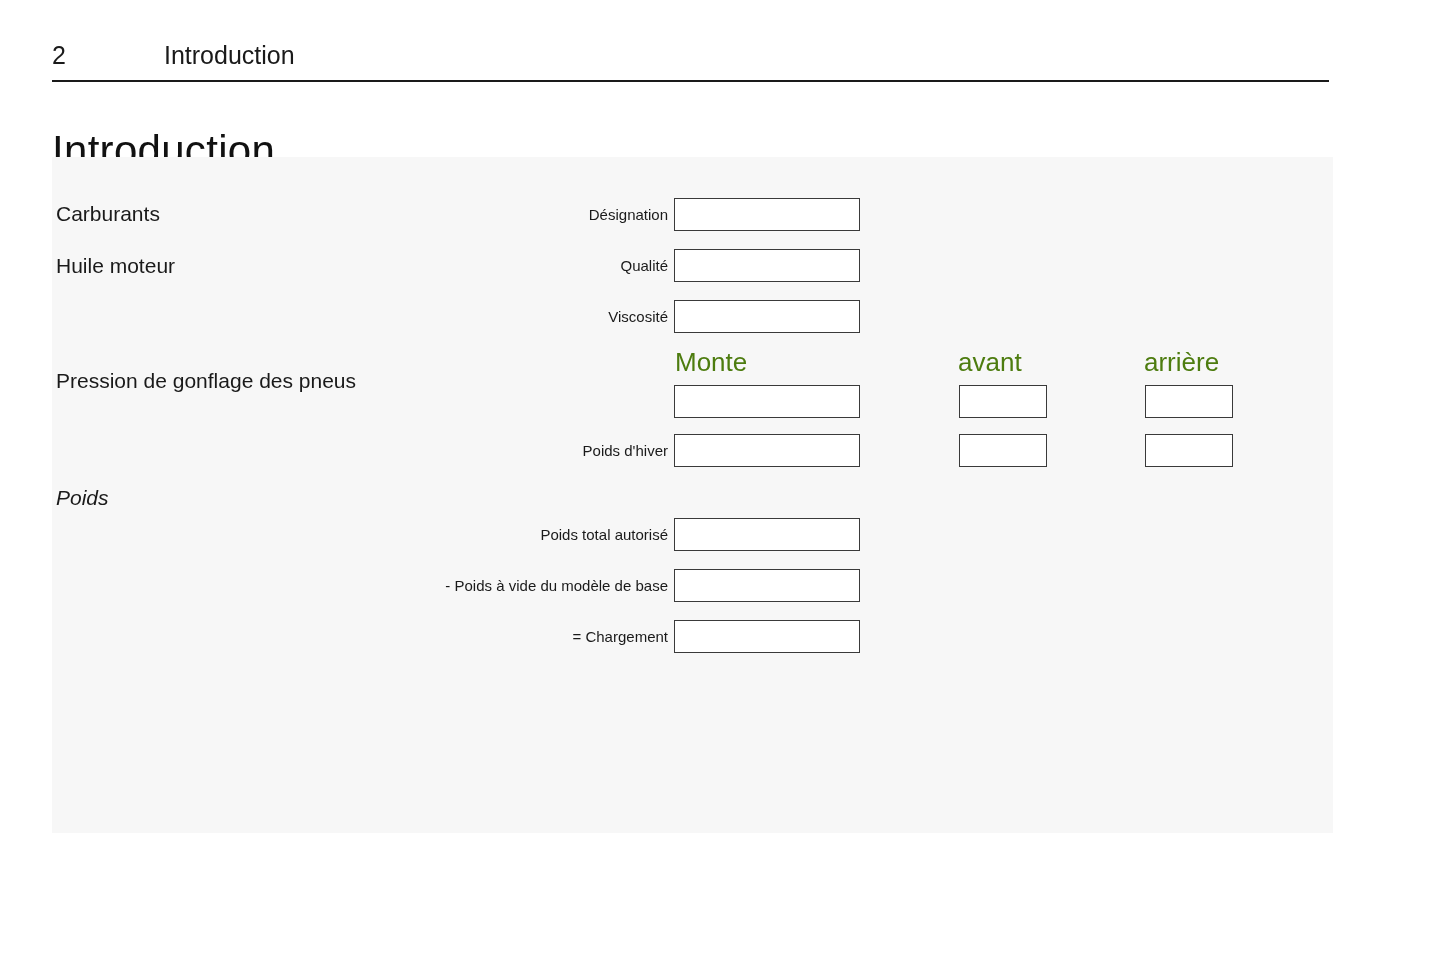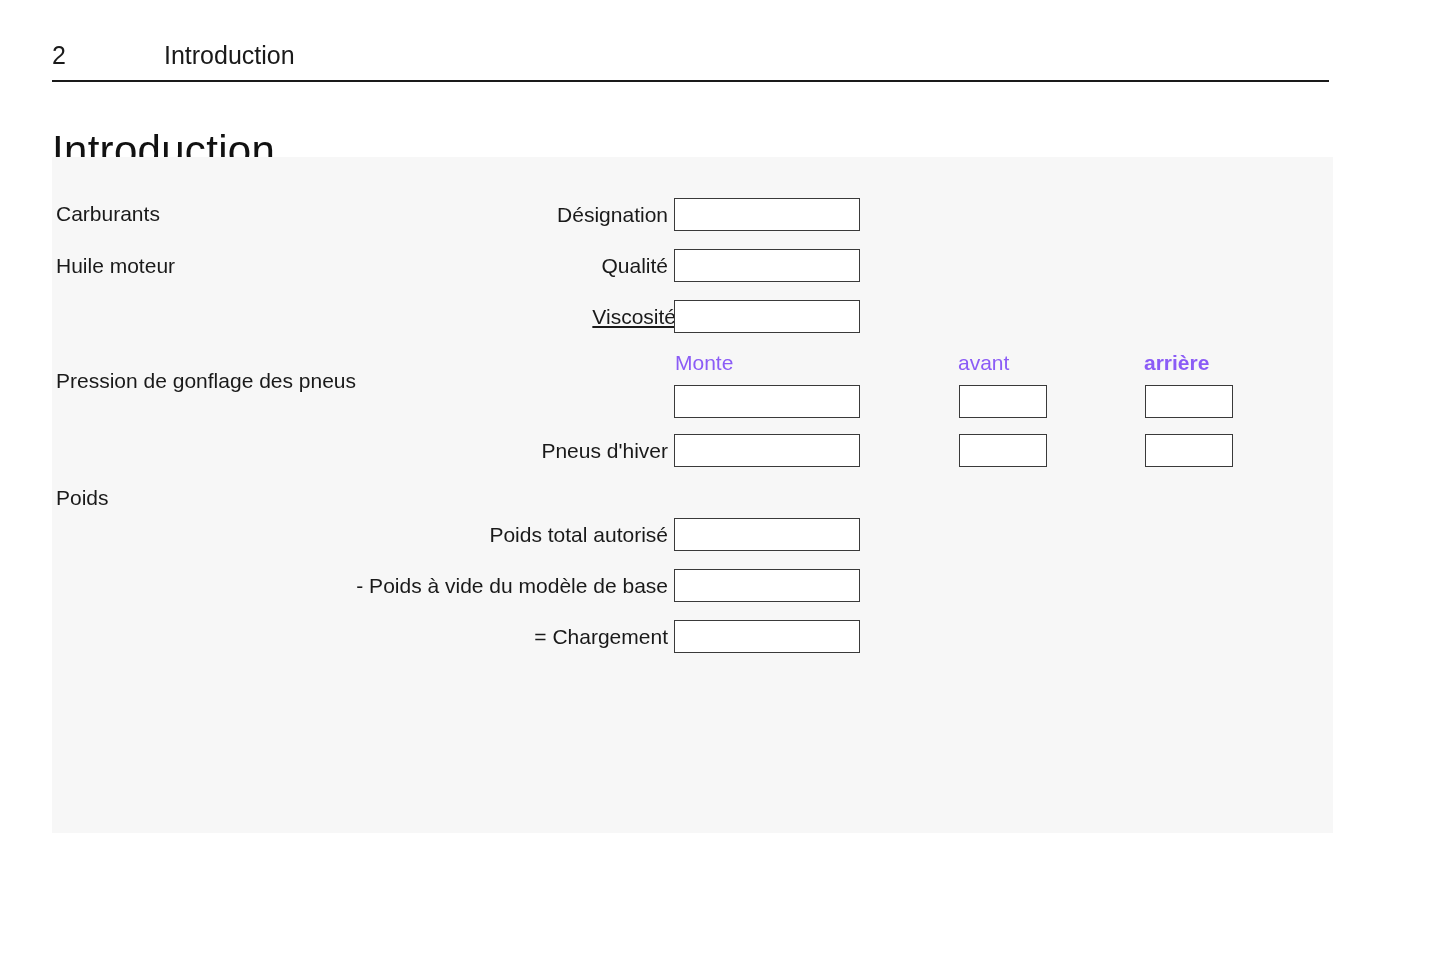--- a/index.html
+++ b/index.html
@@ -64,32 +64,32 @@
   .section-label {
     position: absolute;
     font-size: 21px;
     line-height: 25px;
     color: #1a1a1a;
     white-space: nowrap;
   }
 
   .field-label {
     position: absolute;
-    font-size: 21px;
+    font-size: 15px;
     line-height: 25px;
     color: #1a1a1a;
     white-space: nowrap;
     text-align: right;
   }
 
   .col-header {
     position: absolute;
-    font-size: 21px;
+    font-size: 26px;
     line-height: 25px;
-    color: #8b5cf6;
+    color: #4d7c0f;
     white-space: nowrap;
   }
 
   .entry-box {
     position: absolute;
     background: #ffffff;
     border: 1.5px solid #3a3a3a;
     box-sizing: border-box;
     padding: 0 6px;
     font-family: "Liberation Sans", sans-serif;
@@ -114,40 +114,40 @@
   <span class="header-title">Introduction</span>
 </div>
 
 <h1 class="chapter-title">Introduction</h1>
 
 <div class="form-panel">
 
   <div class="section-label" style="top:44px; left:4px;">Carburants</div>
   <div class="section-label" style="top:96px; left:4px;">Huile moteur</div>
   <div class="section-label" style="top:211px; left:4px;">Pression de gonflage des pneus</div>
-  <div class="section-label" style="top:328px; left:4px;">Poids</div>
+  <div class="section-label" style="top:328px; left:4px;font-style:italic;">Poids</div>
 
   <div class="col-header" style="top:193px; left:623px;">Monte</div>
   <div class="col-header" style="top:193px; left:906px;">avant</div>
-  <div class="col-header" style="top:193px; left:1092px;font-weight:bold;">arrière</div>
+  <div class="col-header" style="top:193px; left:1092px;">arrière</div>
 
   <div class="field-label" style="top:45px; left:200px; width:416px;">Désignation</div>
   <input class="entry-box wide" type="text" style="top: 41px; left: 622px;" value="" placeholder="">
 
   <div class="field-label" style="top:96px; left:200px; width:416px;">Qualité</div>
   <input class="entry-box wide" type="text" style="top: 92px; left: 622px;" value="" placeholder="">
 
-  <div class="field-label" style="top:147px; left:208px; width:416px;text-decoration:underline;">Viscosité</div>
+  <div class="field-label" style="top:147px; left:200px; width:416px;">Viscosité</div>
   <input class="entry-box wide" type="text" style="top: 143px; left: 622px;" value="" placeholder="">
 
   <input class="entry-box wide" type="text" style="top: 228px; left: 622px;" value="" placeholder="">
   <input class="entry-box narrow" type="text" style="top: 228px; left: 907px;" value="">
   <input class="entry-box narrow" type="text" style="top: 228px; left: 1093px;" value="">
 
-  <div class="field-label" style="top:281px; left:200px; width:416px;">Pneus d'hiver</div>
+  <div class="field-label" style="top:281px; left:200px; width:416px;">Poids d'hiver</div>
   <input class="entry-box wide" type="text" style="top: 277px; left: 622px;" value="" placeholder="">
   <input class="entry-box narrow" type="text" style="top: 277px; left: 907px;" value="">
   <input class="entry-box narrow" type="text" style="top: 277px; left: 1093px;" value="">
 
   <div class="field-label" style="top:365px; left:120px; width:496px;">Poids total autorisé</div>
   <input class="entry-box wide" type="text" style="top: 361px; left: 622px;" value="" placeholder="">
 
   <div class="field-label" style="top:416px; left:120px; width:496px;">- Poids à vide du modèle de base</div>
   <input class="entry-box wide" type="text" style="top: 412px; left: 622px;" value="" placeholder="">
 

